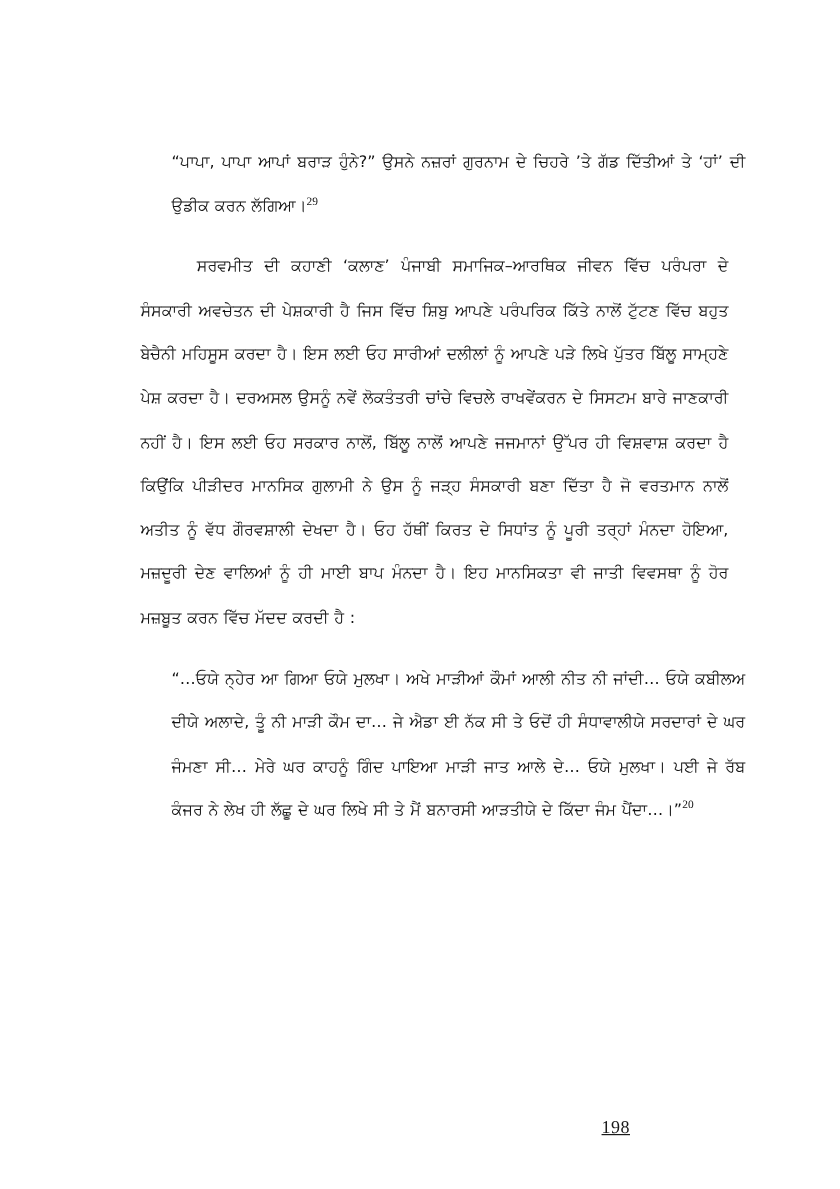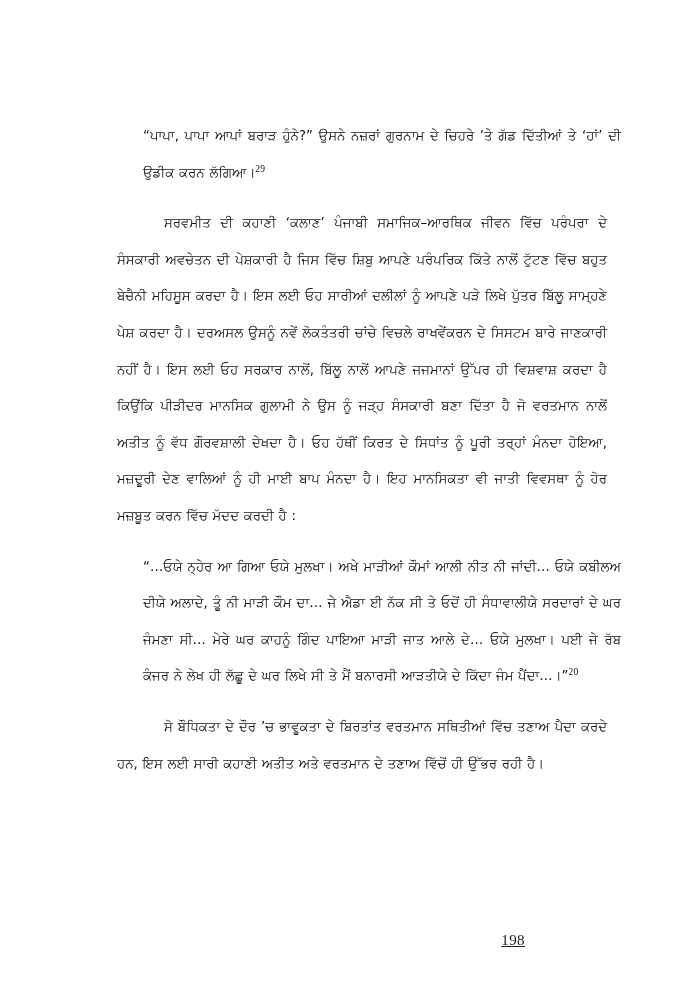--- a/index.html
+++ b/index.html
@@ -90,20 +90,19 @@
 <div class="page">
 
   <div class="text-column">
 
     <div class="quote-block"><span>“ਪਾਪਾ, ਪਾਪਾ ਆਪਾਂ ਬਰਾੜ ਹੁੰਨੇ?” ਉਸਨੇ ਨਜ਼ਰਾਂ ਗੁਰਨਾਮ ਦੇ ਚਿਹਰੇ ’ਤੇ ਗੱਡ ਦਿੱਤੀਆਂ ਤੇ ‘ਹਾਂ’ ਦੀ ਉਡੀਕ ਕਰਨ ਲੱਗਿਆ।</span><sup class="fn">29</sup></div>
 
     <p class="para indent">ਸਰਵਮੀਤ ਦੀ ਕਹਾਣੀ ‘ਕਲਾਣ’ ਪੰਜਾਬੀ ਸਮਾਜਿਕ–ਆਰਥਿਕ ਜੀਵਨ ਵਿੱਚ ਪਰੰਪਰਾ ਦੇ ਸੰਸਕਾਰੀ ਅਵਚੇਤਨ ਦੀ ਪੇਸ਼ਕਾਰੀ ਹੈ ਜਿਸ ਵਿੱਚ ਸ਼ਿਬੁ ਆਪਣੇ ਪਰੰਪਰਿਕ ਕਿੱਤੇ ਨਾਲੋਂ ਟੁੱਟਣ ਵਿੱਚ ਬਹੁਤ ਬੇਚੈਨੀ ਮਹਿਸੂਸ ਕਰਦਾ ਹੈ। ਇਸ ਲਈ ਓਹ ਸਾਰੀਆਂ ਦਲੀਲਾਂ ਨੂੰ ਆਪਣੇ ਪੜੇ ਲਿਖੇ ਪੁੱਤਰ ਬਿੱਲੂ ਸਾਮ੍ਹਣੇ ਪੇਸ਼ ਕਰਦਾ ਹੈ। ਦਰਅਸਲ ਉਸਨੂੰ ਨਵੇਂ ਲੋਕਤੰਤਰੀ ਚਾਂਚੇ ਵਿਚਲੇ ਰਾਖਵੇਂਕਰਨ ਦੇ ਸਿਸਟਮ ਬਾਰੇ ਜਾਣਕਾਰੀ ਨਹੀਂ ਹੈ।  ਇਸ ਲਈ ਓਹ ਸਰਕਾਰ ਨਾਲੋਂ, ਬਿੱਲੂ ਨਾਲੋਂ ਆਪਣੇ ਜਜਮਾਨਾਂ ਉੱਪਰ ਹੀ ਵਿਸ਼ਵਾਸ਼ ਕਰਦਾ ਹੈ ਕਿਉਂਕਿ ਪੀੜੀਦਰ ਮਾਨਸਿਕ ਗੁਲਾਮੀ ਨੇ ਉਸ ਨੂੰ ਜੜ੍ਹ ਸੰਸਕਾਰੀ ਬਣਾ ਦਿੱਤਾ ਹੈ ਜੋ ਵਰਤਮਾਨ ਨਾਲੋਂ ਅਤੀਤ ਨੂੰ ਵੱਧ ਗੌਰਵਸ਼ਾਲੀ ਦੇਖਦਾ ਹੈ। ਓਹ ਹੱਥੀਂ ਕਿਰਤ ਦੇ ਸਿਧਾਂਤ ਨੂੰ ਪੂਰੀ ਤਰ੍ਹਾਂ ਮੰਨਦਾ ਹੋਇਆ, ਮਜ਼ਦੂਰੀ ਦੇਣ ਵਾਲਿਆਂ ਨੂੰ ਹੀ ਮਾਈ ਬਾਪ ਮੰਨਦਾ ਹੈ। ਇਹ ਮਾਨਸਿਕਤਾ ਵੀ ਜਾਤੀ ਵਿਵਸਥਾ ਨੂੰ ਹੋਰ ਮਜ਼ਬੂਤ ਕਰਨ ਵਿੱਚ ਮੱਦਦ ਕਰਦੀ ਹੈ :</p>
 
     <div class="quote-block"><span>“…ਓਯੇ ਨ੍ਹੇਰ ਆ ਗਿਆ ਓਯੇ ਮੁਲਖਾ। ਅਖੇ ਮਾੜੀਆਂ ਕੌਮਾਂ ਆਲੀ ਨੀਤ ਨੀ ਜਾਂਦੀ… ਓਯੇ ਕਬੀਲਅ ਦੀਯੇ ਅਲਾਦੇ, ਤੂੰ ਨੀ ਮਾੜੀ ਕੌਮ ਦਾ… ਜੇ ਐਡਾ ਈ ਨੱਕ ਸੀ ਤੇ ਓਦੋਂ ਹੀ ਸੰਧਾਵਾਲੀਯੇ ਸਰਦਾਰਾਂ ਦੇ ਘਰ ਜੰਮਣਾ ਸੀ… ਮੇਰੇ ਘਰ ਕਾਹਨੂੰ ਗਿੰਦ ਪਾਇਆ ਮਾੜੀ ਜਾਤ ਆਲੇ ਦੇ… ਓਯੇ ਮੁਲਖਾ। ਪਈ ਜੇ ਰੱਬ ਕੰਜਰ ਨੇ ਲੇਖ ਹੀ ਲੱਛੂ ਦੇ ਘਰ ਲਿਖੇ ਸੀ ਤੇ ਮੈਂ ਬਨਾਰਸੀ ਆੜਤੀਯੇ ਦੇ ਕਿੱਦਾ ਜੰਮ ਪੈਂਦਾ…।”</span><sup class="fn">20</sup></div>
 
-    <p class="para indent">ਸੋ ਬੌਧਿਕਤਾ ਦੇ ਦੌਰ ’ਚ ਭਾਵੂਕਤਾ ਦੇ ਬਿਰਤਾਂਤ ਵਰਤਮਾਨ ਸਥਿਤੀਆਂ ਵਿੱਚ ਤਣਾਅ ਪੈਦਾ ਕਰਦੇ ਹਨ, ਇਸ ਲਈ ਸਾਰੀ ਕਹਾਣੀ ਅਤੀਤ ਅਤੇ ਵਰਤਮਾਨ ਦੇ ਤਣਾਅ ਵਿੱਚੋਂ ਹੀ ਉੱਭਰ ਰਹੀ ਹੈ।</p>
 
 
   </div>
 
   <div class="page-number">198</div>
 
 </div>
 
 </body></html>

